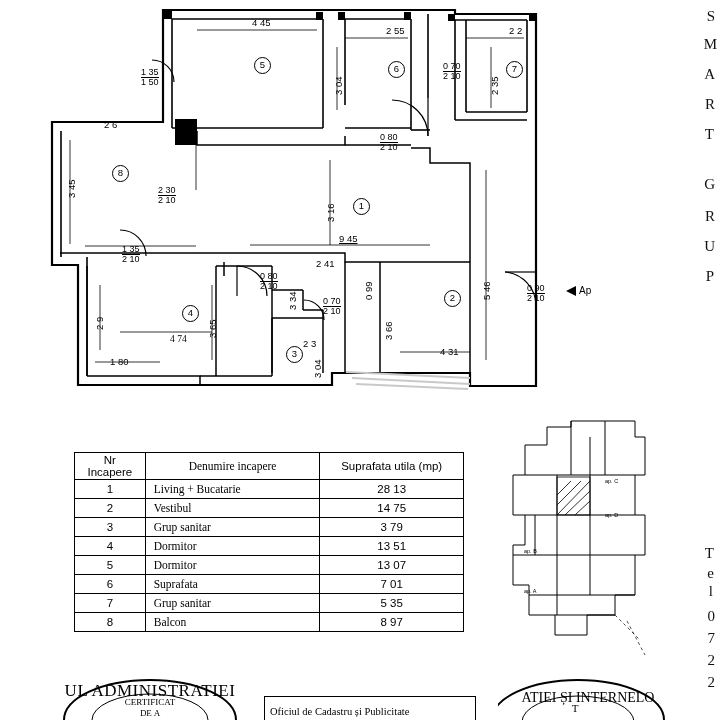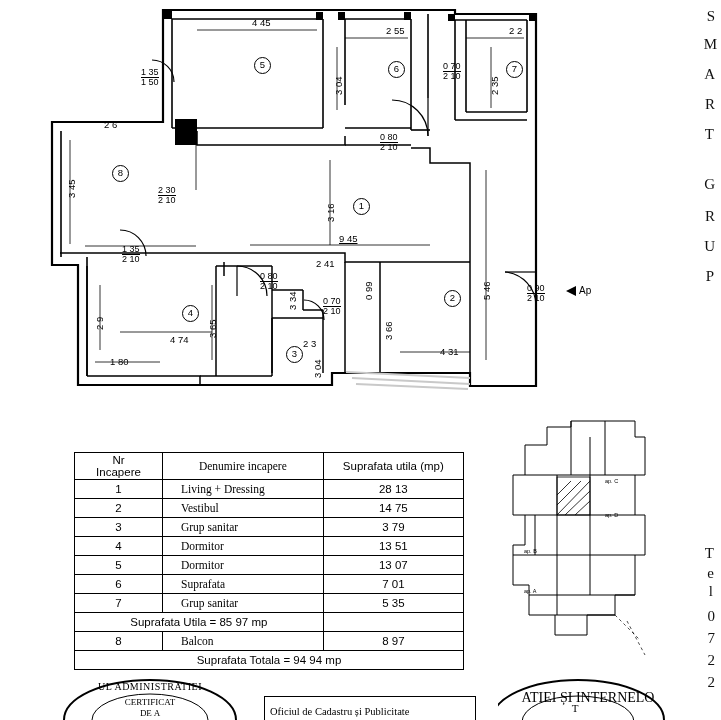--- a/index.html
+++ b/index.html
@@ -5,21 +5,21 @@
   html,body{margin:0;padding:0;background:#ffffff;}
   body{width:721px;height:720px;position:relative;overflow:hidden;
        font-family:"Liberation Sans",sans-serif;color:#000;}
   .plan{position:absolute;left:0;top:0;width:721px;height:720px;}
   svg{display:block;}
   
   .wm{position:absolute;right:4px;font-family:"Liberation Serif",serif;font-size:15px;color:#111;}
   
   .tbl{position:absolute;left:74px;top:452px;width:390px;border-collapse:collapse;
        font-family:"Liberation Sans",sans-serif;font-size:11.5px;}
-  .tbl td,.tbl th{border:1px solid #000;padding:1px 18px;height:16px;}
+  .tbl td,.tbl th{border:1px solid #000;padding:1px 8px;height:16px;}
   .tbl th{font-weight:normal;text-align:center;}
   .c-nr{width:56px;text-align:center;}
   .c-name{width:186px;text-align:left;padding-left:22px;font-family:Liberation Serif, serif;}
   .c-area{width:146px;text-align:center;}
   .hdr-name{text-align:left;padding-left:6px;}
   .span-left{text-align:center;}
   
   .dim{position:absolute;font-family:"Liberation Sans",sans-serif;font-size:9.5px;
        color:#000;white-space:nowrap;}
   .dimv{position:absolute;font-family:"Liberation Sans",sans-serif;font-size:9.5px;
@@ -160,21 +160,21 @@
 <div class="roomnum" style="left:388px;top:61px;">6</div>
 <div class="roomnum" style="left:506px;top:61px;">7</div>
 <div class="roomnum" style="left:112px;top:165px;">8</div>
 
 <div class="dim" style="left:252px;top:17px;">4 45</div>
 <div class="dim" style="left:386px;top:25px;">2 55</div>
 <div class="dim" style="left:509px;top:25px;">2 2</div>
 <div class="dim" style="left:104px;top:119px;">2 6</div>
 <div class="dim" style="left:339px;top:233px;text-decoration:underline;">9 45</div>
 <div class="dim" style="left:316px;top:258px;">2 41</div>
-<div class="dim" style="left:170px;top:334px;">4 74</div>
+<div class="dim" style="left:170px;top:334px;font-family:Liberation Serif, serif;">4 74</div>
 <div class="dim" style="left:110px;top:356px;">1 80</div>
 <div class="dim" style="left:440px;top:346px;">4 31</div>
 <div class="dim" style="left:303px;top:338px;">2 3</div>
 
 <div class="dimv" style="left:333px;top:95px;">3 04</div>
 <div class="dimv" style="left:489px;top:95px;">2 35</div>
 <div class="dimv" style="left:66px;top:198px;">3 45</div>
 <div class="dimv" style="left:325px;top:222px;">3 16</div>
 <div class="dimv" style="left:481px;top:300px;">5 46</div>
 <div class="dimv" style="left:363px;top:300px;">0 99</div>
@@ -241,21 +241,21 @@
   <thead>
     <tr>
       <th class="c-nr">Nr  Incapere</th>
       <th class="c-name hdr-name">Denumire incapere</th>
       <th class="c-area">Suprafata utila (mp)</th>
     </tr>
   </thead>
   <tbody>
     <tr>
       <td class="c-nr">1</td>
-      <td class="c-name">Living + Dressing</td>
+      <td class="c-name">Living + Bucatarie</td>
       <td class="c-area">28 13</td>
     </tr>
     <tr>
       <td class="c-nr">2</td>
       <td class="c-name">Vestibul</td>
       <td class="c-area">14 75</td>
     </tr>
     <tr>
       <td class="c-nr">3</td>
       <td class="c-name">Grup sanitar</td>
@@ -275,30 +275,23 @@
       <td class="c-nr">6</td>
       <td class="c-name">Suprafata</td>
       <td class="c-area">7 01</td>
     </tr>
     <tr>
       <td class="c-nr">7</td>
       <td class="c-name">Grup sanitar</td>
       <td class="c-area">5 35</td>
     </tr>
     <tr>
-      <td class="span-left" colspan="2">Suprafata Utila =  85 97 mp</td>
-      <td class="c-area"></td>
-    </tr>
-    <tr>
       <td class="c-nr">8</td>
       <td class="c-name">Balcon</td>
       <td class="c-area">8 97</td>
-    </tr>
-    <tr>
-      <td class="span-left" colspan="3">Suprafata Totala =  94 94 mp</td>
     </tr>
   </tbody>
 </table>
 
 <div style="position:absolute;left:495px;top:415px;width:160px;height:250px;">
 <svg width="160" height="250" viewBox="0 0 160 250" xmlns="http://www.w3.org/2000/svg">
   <g fill="none" stroke="#000" stroke-width="1">
     <path d="M76 6 L140 6 L140 22 L150 22 L150 60 L140 60 L140 100 L150 100 L150 140 L140 140 L140 180
              L120 180 L120 200 L92 200 L92 220 L60 220 L60 200 L34 200 L34 170 L18 170 L18 130
              L30 130 L30 100 L18 100 L18 60 L30 60 L30 30 L52 30 L52 12 L76 12 Z"></path>
@@ -329,21 +322,21 @@
 <div class="minimap-lbl" style="left:605px;top:512px;">ap. D</div>
 <div class="minimap-lbl" style="left:524px;top:548px;">ap. B</div>
 <div class="minimap-lbl" style="left:524px;top:588px;">ap. A</div>
 
 <div style="position:absolute;left:60px;top:678px;width:180px;height:48px;overflow:hidden;">
   <svg width="180" height="48" viewBox="0 0 180 48" xmlns="http://www.w3.org/2000/svg">
     <ellipse cx="90" cy="42" rx="86" ry="40" fill="none" stroke="#000" stroke-width="2"></ellipse>
     <ellipse cx="90" cy="42" rx="58" ry="26" fill="none" stroke="#000" stroke-width="1"></ellipse>
   </svg>
 </div>
-<div class="footer-txt" style="left:62px;top:681px;width:176px;font-size:10px;letter-spacing:0.5px;">UL ADMINISTRATIEI</div>
+<div class="footer-txt" style="left:62px;top:681px;width:176px;font-size:17px;letter-spacing:0.5px;">UL ADMINISTRATIEI</div>
 <div class="footer-txt" style="left:62px;top:697px;width:176px;font-size:9px;">CERTIFICAT</div>
 <div class="footer-txt" style="left:62px;top:708px;width:176px;font-size:9px;">DE  A</div>
 
 <div style="position:absolute;left:264px;top:696px;width:210px;height:26px;border:1px solid #000;border-bottom:none;"></div>
 <div class="footer-txt" style="left:266px;top:706px;width:206px;text-align:left;padding-left:4px;font-size:10.5px;">Oficiul de Cadastru și Publicitate</div>
 
 <div style="position:absolute;left:498px;top:678px;width:180px;height:48px;overflow:hidden;">
   <svg width="180" height="48" viewBox="0 0 180 48" xmlns="http://www.w3.org/2000/svg">
     <ellipse cx="80" cy="42" rx="86" ry="40" fill="none" stroke="#000" stroke-width="2"></ellipse>
     <ellipse cx="80" cy="44" rx="56" ry="26" fill="none" stroke="#000" stroke-width="1"></ellipse>

